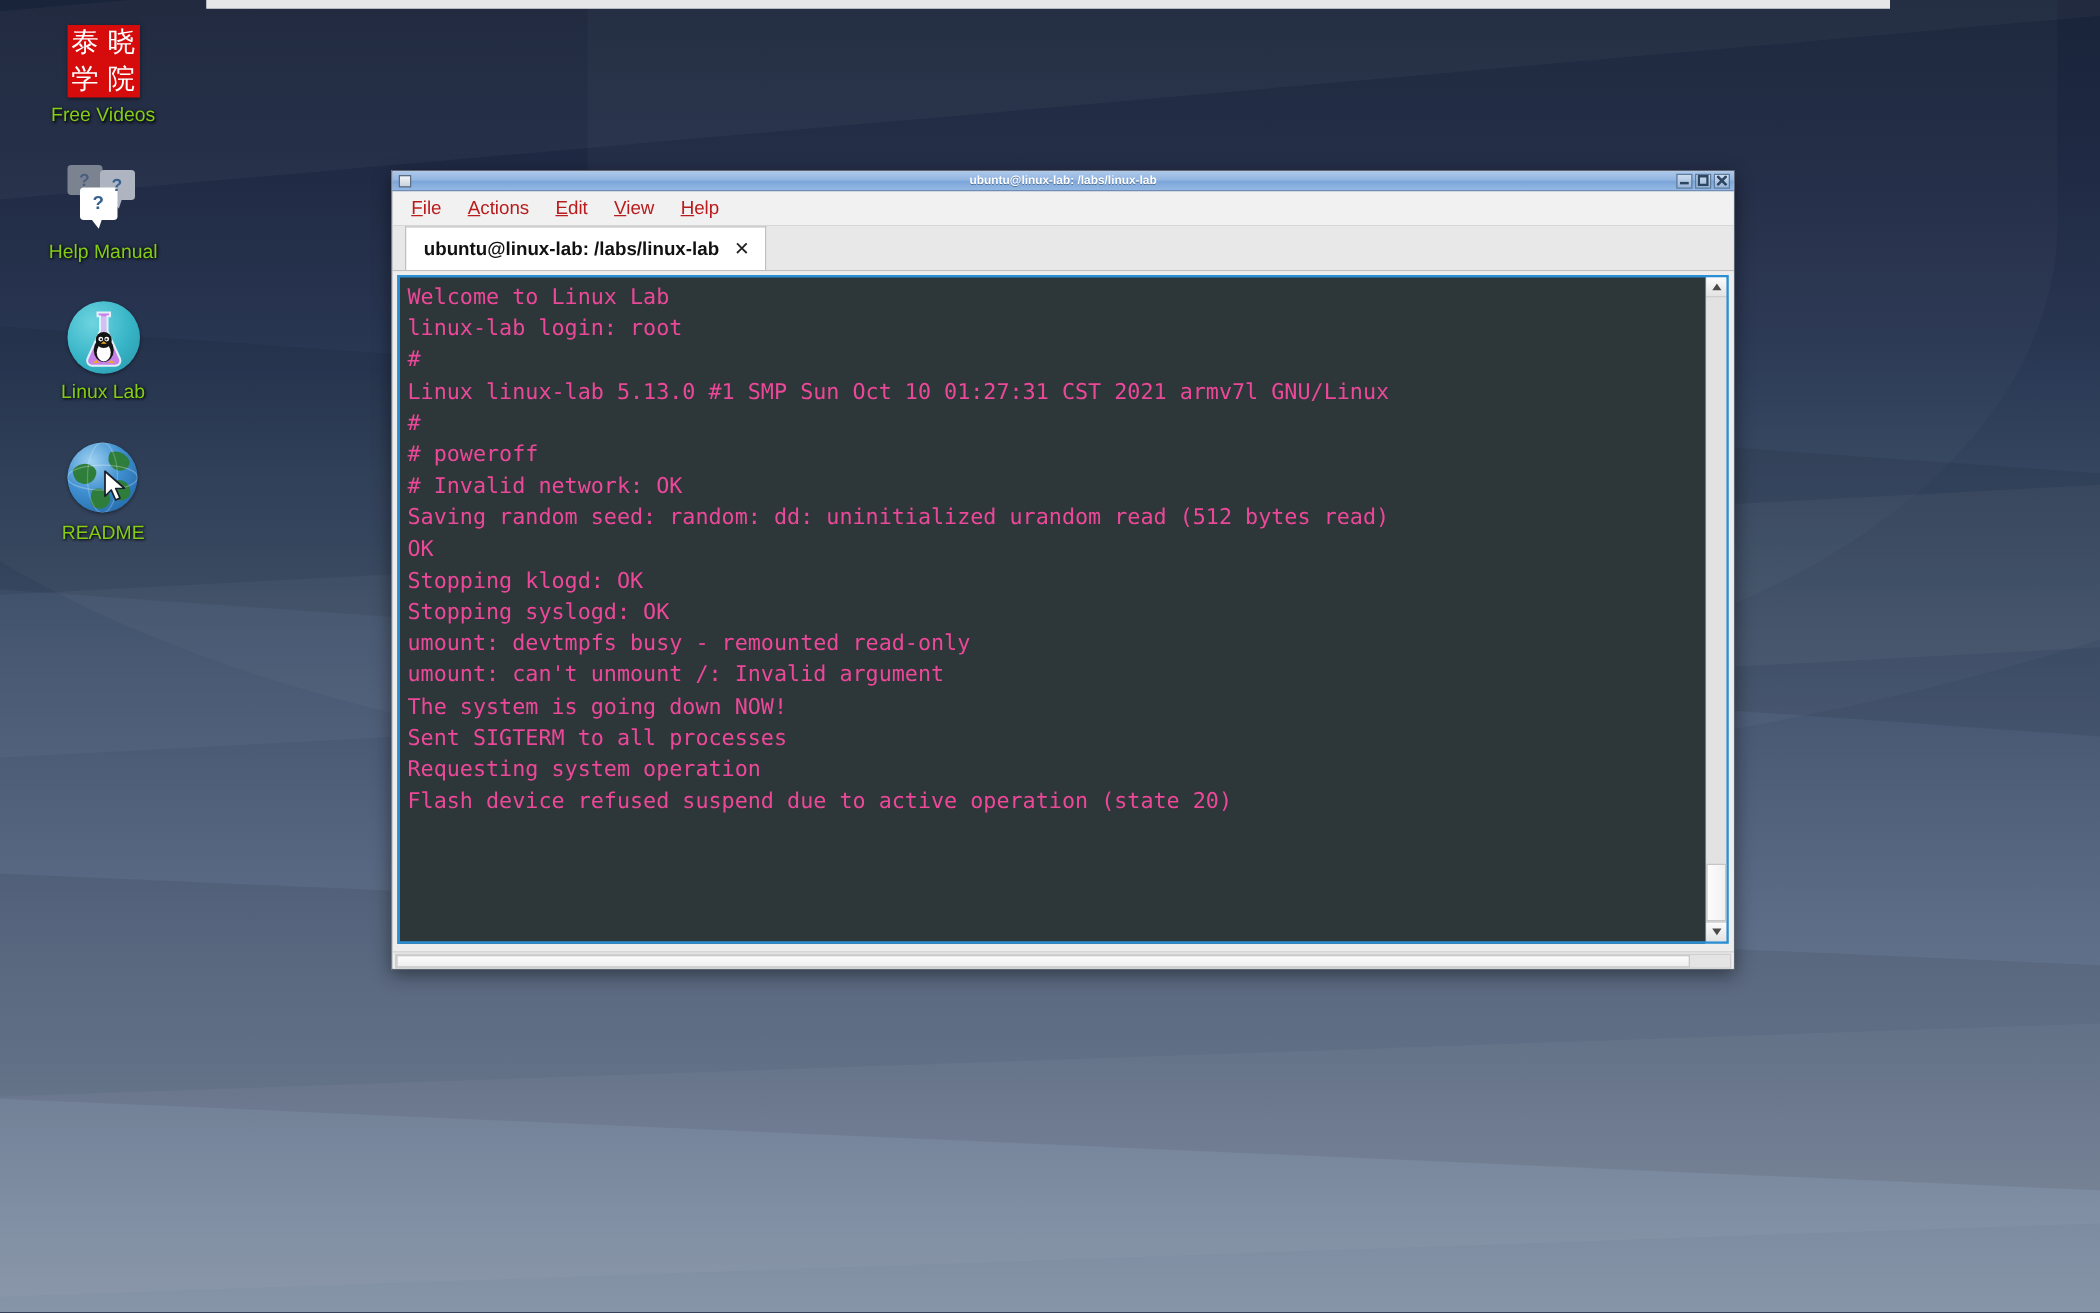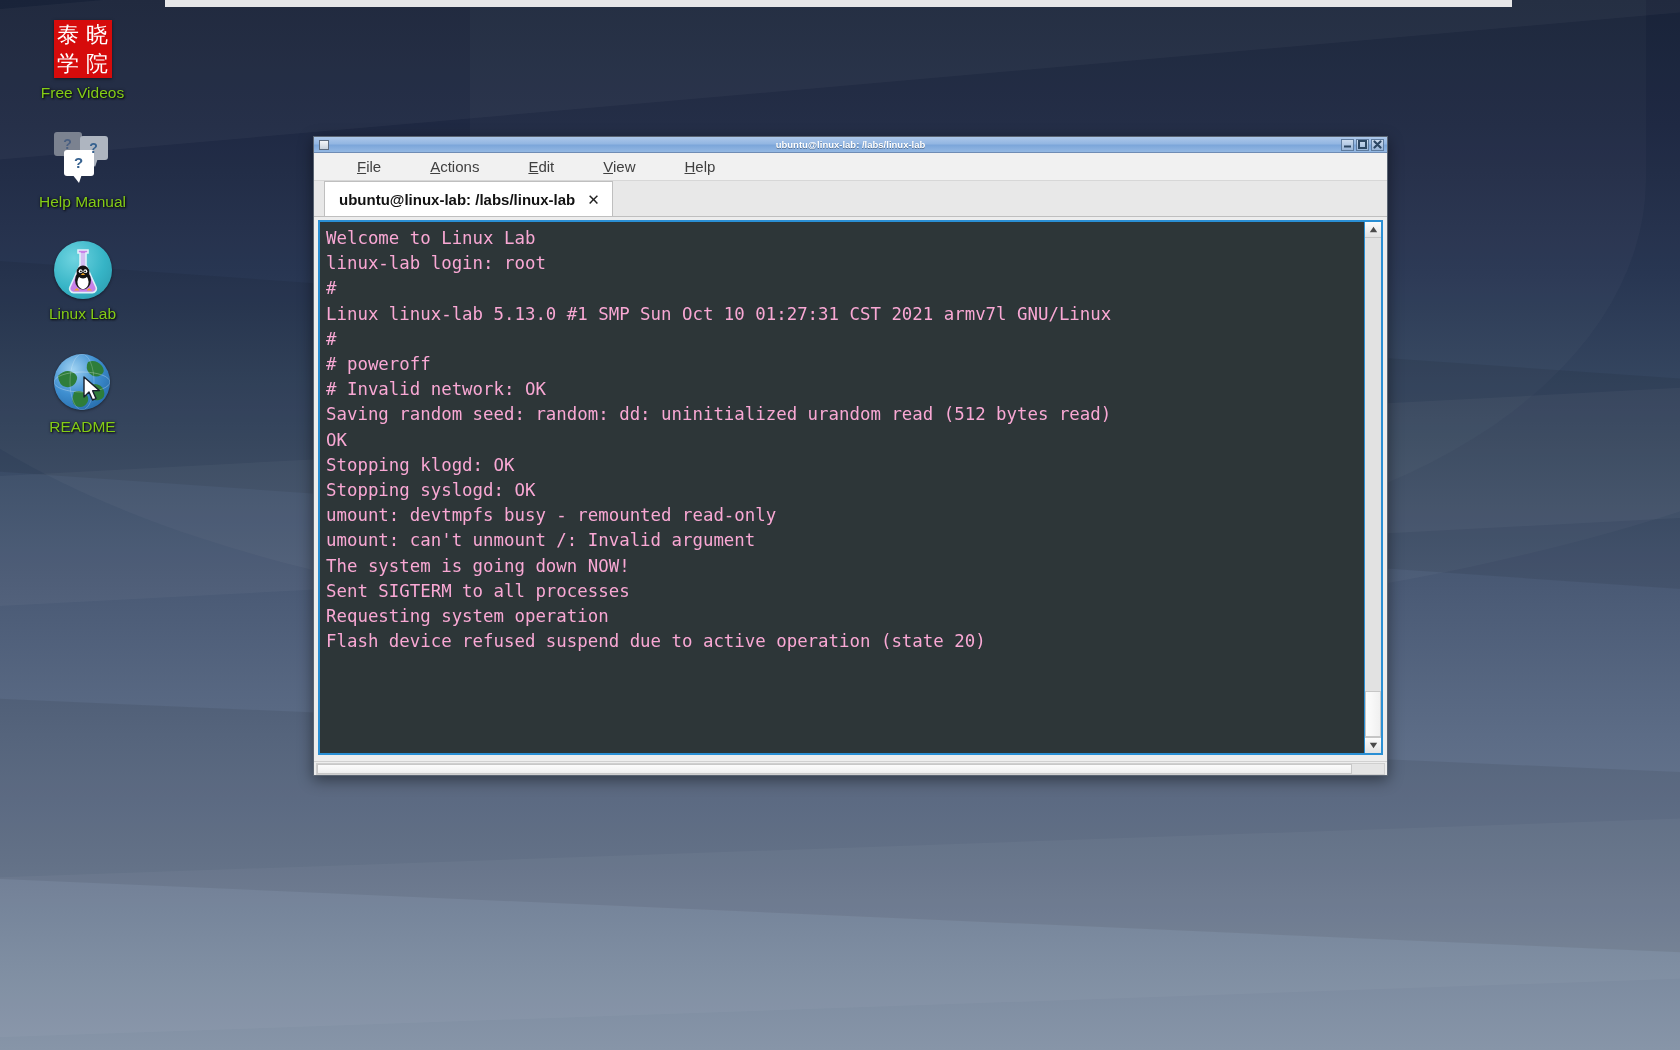--- a/index.html
+++ b/index.html
@@ -229,24 +229,23 @@
     background: #f1f1f1;
     border-bottom: 1px solid #d7d7d7;
     display: flex;
     align-items: center;
     padding-left: 13px;
     gap: 17px;
     flex: none;
   }
   .menu-item {
     font-size: 15px;
-    color: #404040;
+    color: #b91c1c;
     cursor: pointer;
     padding: 2px 2px;
-    margin-left: 28px;
   }
   .menu-item u { text-decoration: underline; }
 
   .tabstrip {
     height: 36px;
     background: #e8e8e8;
     border-bottom: 1px solid #bfbfbf;
     display: flex;
     align-items: flex-end;
     padding-left: 10px;
@@ -289,21 +288,21 @@
     border: 2px solid #2a8fd4;
     border-right: none;
     overflow: hidden;
     padding: 4px 0 0 6px;
     min-width: 0;
   }
   .term-line {
     font-family: "DejaVu Sans Mono", monospace;
     font-size: 17.4px;
     line-height: 25.2px;
-    color: #f9a8d4;
+    color: #ec4899;
     white-space: pre;
   }
 
   
   .vscroll {
     width: 19px;
     background: #e4e4e4;
     border: 2px solid #2a8fd4;
     border-left: 1px solid #2a8fd4;
     display: flex;

